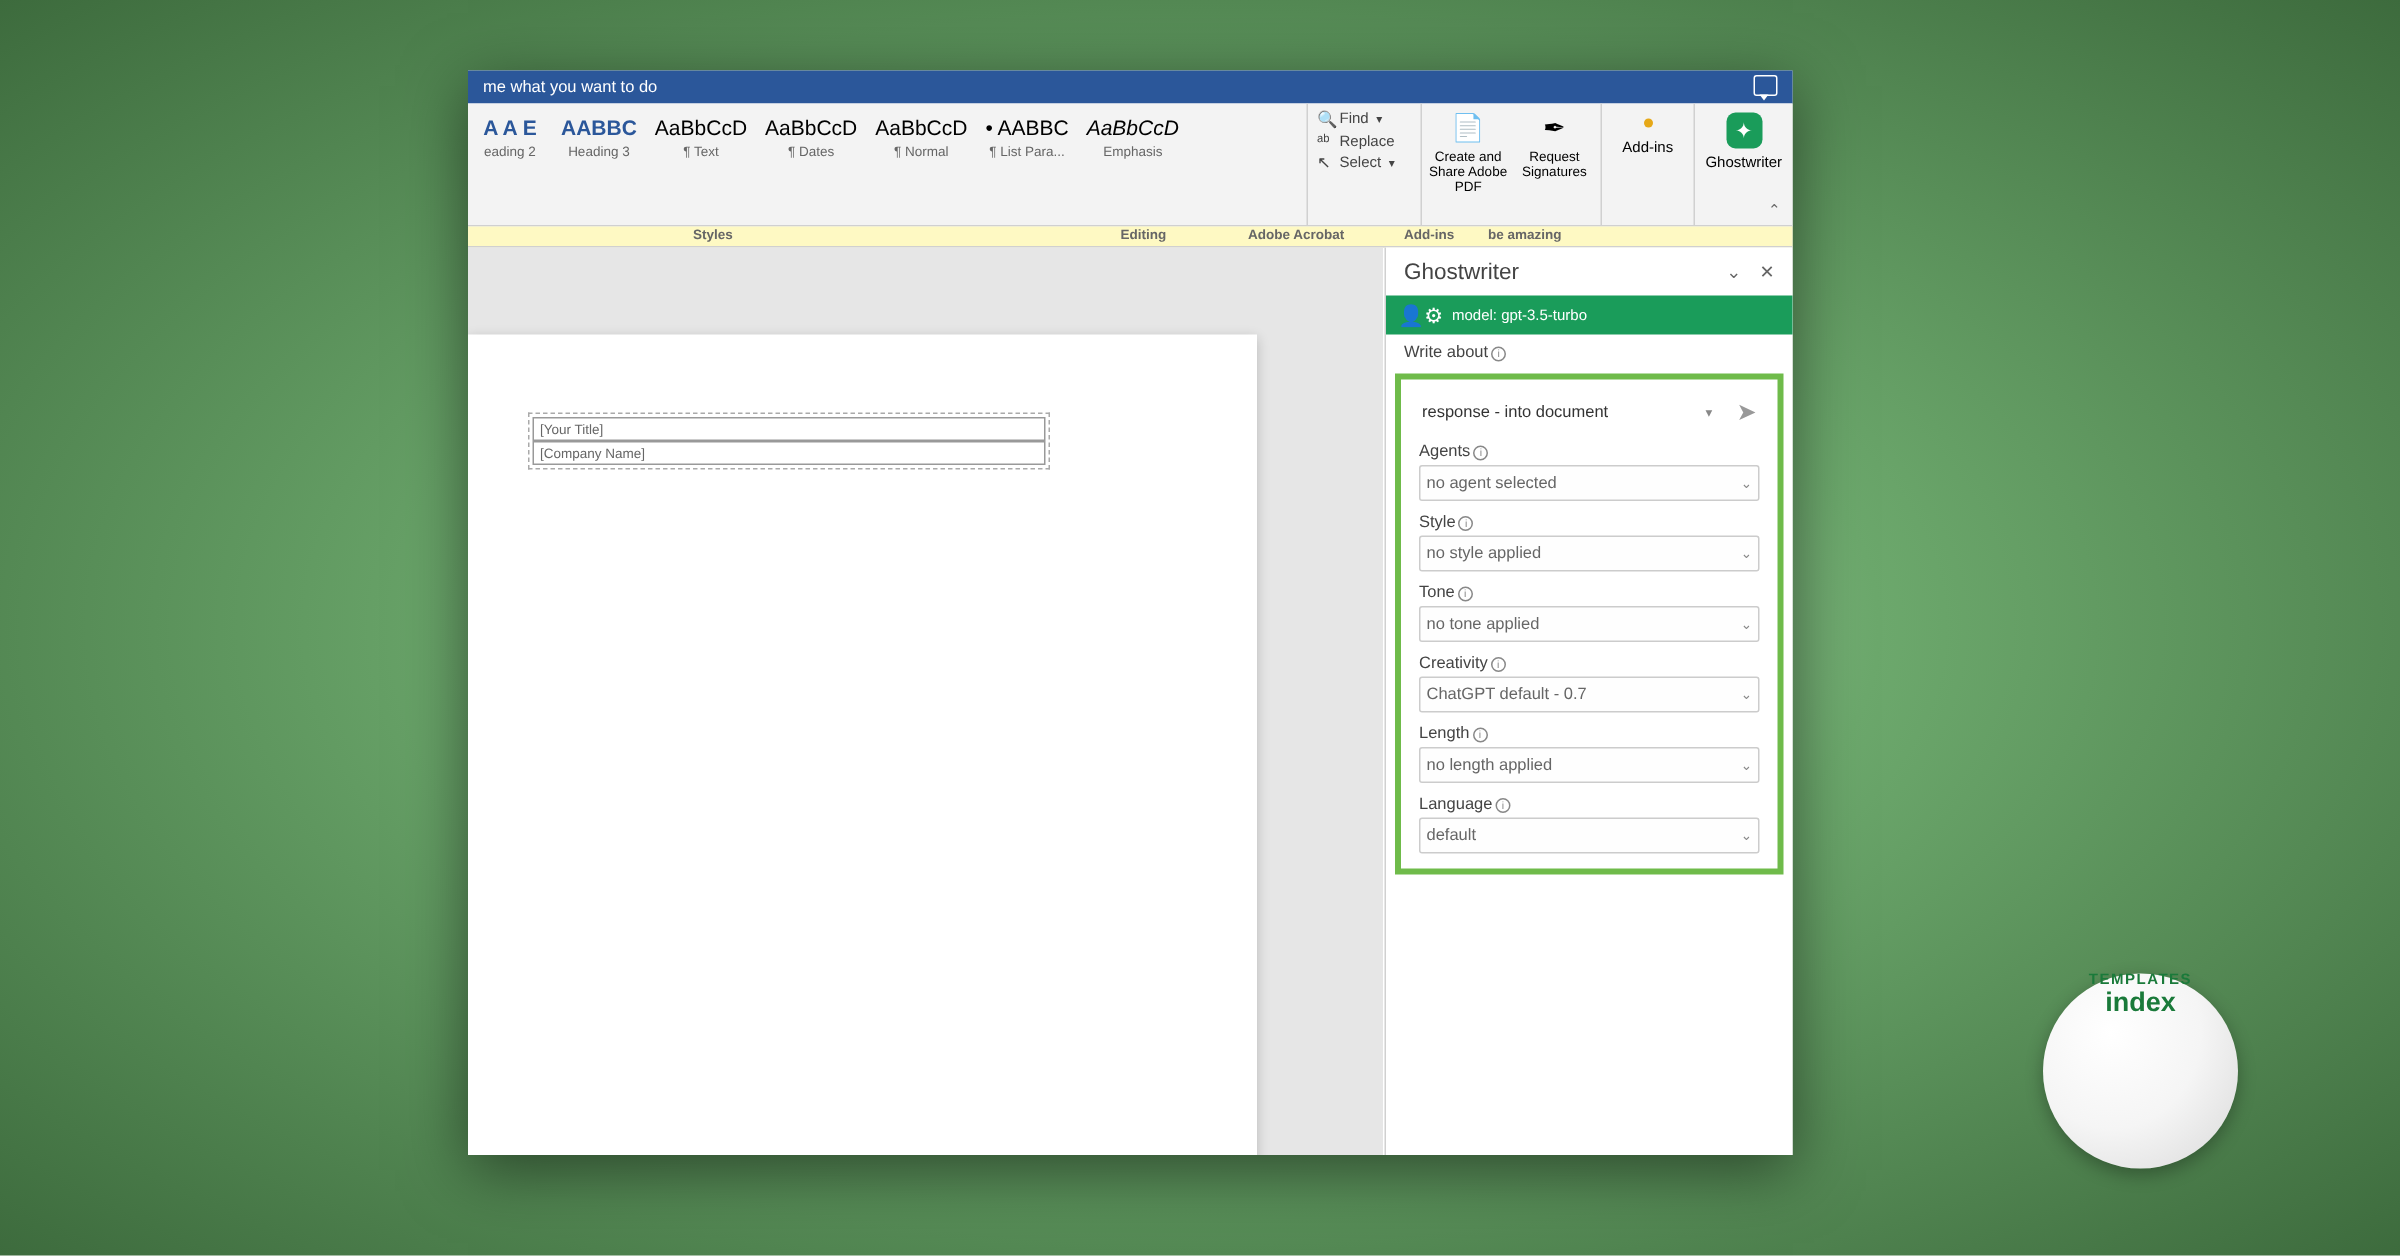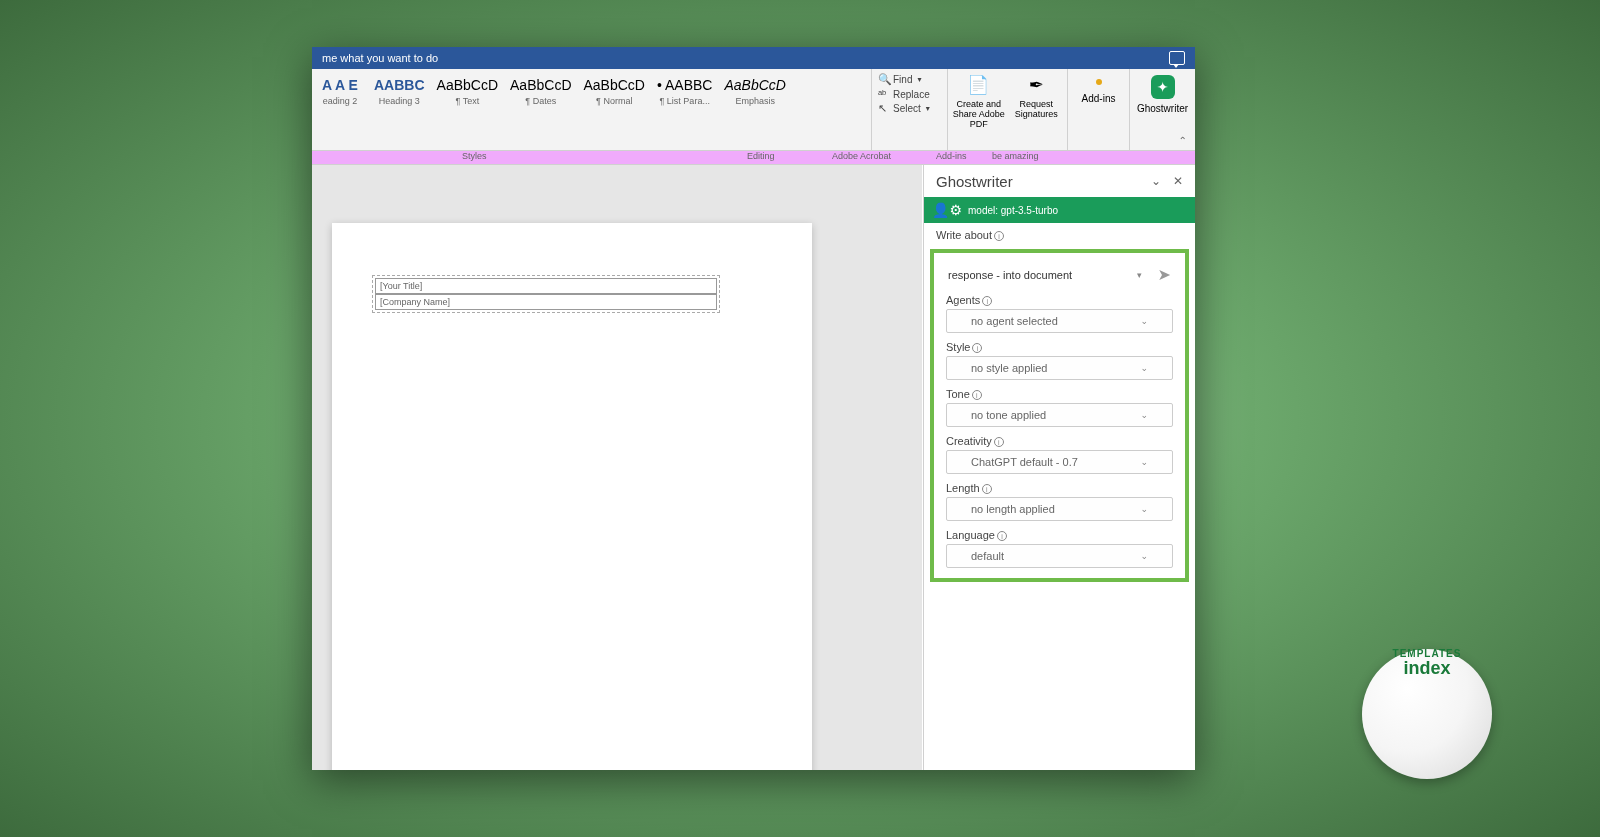--- a/index.html
+++ b/index.html
@@ -19,41 +19,41 @@
 .editing-area { width: 76px; border-left: 1px solid #d0d0d0; padding: 4px 6px; font-size: 10px; color: #444; }
 .editing-item { display: flex; align-items: center; gap: 3px; margin-bottom: 2px; cursor: pointer; }
 .editing-item .icn { font-size: 11px; width: 12px; }
 .acrobat-area { width: 120px; border-left: 1px solid #d0d0d0; display: flex; gap: 4px; padding: 4px; }
 .acrobat-btn { flex: 1; text-align: center; font-size: 9px; cursor: pointer; }
 .acrobat-btn .ic { height: 24px; display: flex; align-items: center; justify-content: center; margin-bottom: 2px; font-size: 18px; }
 .addins-area { width: 62px; border-left: 1px solid #d0d0d0; text-align: center; font-size: 10px; padding: 6px 2px; cursor: pointer; }
 .addins-area .dot { width: 6px; height: 6px; background: #e6a817; border-radius: 50%; display: block; margin: 4px auto 8px; }
 .gw-area { width: 66px; border-left: 1px solid #d0d0d0; text-align: center; font-size: 10px; padding: 6px 2px; cursor: pointer; }
 .gw-area .gw-ic { width: 24px; height: 24px; background: #1a9c5a; border-radius: 6px; margin: 0 auto 4px; display: flex; align-items: center; justify-content: center; color: #fff; font-size: 14px; }
-.group-labels { height: 14px; background: #f0abfc; display: flex; font-size: 9px; color: #666; border-bottom: 1px solid #d0d0d0; position: relative; }
+.group-labels { height: 14px; background: #fef9c3; display: flex; font-size: 9px; color: #666; border-bottom: 1px solid #d0d0d0; position: relative; font-weight: bold; }
 .group-labels span { position: absolute; }
 .doc-area { position: absolute; left: 0; top: 118px; width: 610px; bottom: 0; background: #e6e6e6; overflow: hidden; }
-.page { position: absolute; left: 0; top: 58px; width: 480px; height: 580px; background: #fff; box-shadow: 0 2px 8px rgba(0,0,0,0.2); margin-left: 20px; }
+.page { position: absolute; left: 0; top: 58px; width: 526px; height: 580px; background: #fff; box-shadow: 0 2px 8px rgba(0,0,0,0.2); }
 .field-box { position: absolute; border: 1px dashed #999; font-size: 9px; color: #666; padding: 2px 4px; }
 .panel { position: absolute; right: 0; top: 118px; width: 272px; bottom: 0; background: #fff; border-left: 1px solid #d0d0d0; }
 .panel-header { height: 32px; padding: 6px 12px; font-size: 15px; color: #444; display: flex; align-items: center; justify-content: space-between; }
 .panel-header-icons { display: flex; gap: 12px; font-size: 12px; color: #666; }
 .panel-header-icons span { cursor: pointer; }
 .model-bar { height: 26px; background: #1a9c5a; color: #fff; font-size: 10px; display: flex; align-items: center; padding: 0 8px; gap: 6px; }
 .model-bar .mic { font-size: 14px; }
 .write-about { padding: 6px 12px 2px; font-size: 11px; color: #444; }
 .info-ic { display: inline-block; width: 10px; height: 10px; border: 1px solid #888; border-radius: 50%; font-size: 7px; text-align: center; line-height: 9px; color: #888; margin-left: 2px; }
 .prompt-box { margin: 2px 12px 6px; border: 1px solid #ccc; padding: 6px 8px; font-size: 11px; color: #666; min-height: 74px; background: #fff; }
 .highlight-box { margin: 6px; border: 4px solid #6fbb4a; padding: 6px 6px; }
 .response-row { display: flex; align-items: center; padding: 6px 8px; gap: 16px; }
 .response-select { flex: 1; font-size: 11px; color: #333; display: flex; align-items: center; justify-content: space-between; cursor: pointer; }
 .send-arrow { color: #999; font-size: 16px; cursor: pointer; }
 .opt-group { padding: 4px 6px; }
 .opt-label { font-size: 11px; color: #444; margin-bottom: 3px; }
-.opt-select { border: 1px solid #ccc; border-radius: 2px; padding: 5px 24px; font-size: 11px; color: #666; display: flex; justify-content: space-between; align-items: center; cursor: pointer; background: #fefefe; }
+.opt-select { border: 1px solid #ccc; border-radius: 2px; padding: 5px 4px; font-size: 11px; color: #666; display: flex; justify-content: space-between; align-items: center; cursor: pointer; background: #fefefe; }
 .chev { font-size: 9px; color: #888; }
 .collapse-chev { position: absolute; right: 8px; bottom: 4px; font-size: 10px; color: #666; cursor: pointer; }
 .logo-badge { position: absolute; right: 108px; bottom: 58px; width: 130px; height: 130px; background: radial-gradient(ellipse at 35% 30%, #fff 0%, #f5f5f5 50%, #d8d8d8 100%); border-radius: 50%; display: flex; align-items: flex-start; justify-content: center; box-shadow: 0 4px 12px rgba(0,0,0,0.3); }
 .logo-text { font-size: 14px; font-weight: bold; color: #1a7a3a; text-align: center; line-height: 1; }
 .logo-text .top { font-size: 10px; letter-spacing: 1px; }
 .logo-text .bottom { font-size: 18px; }
 </style>
 </head>
 <body>
 

